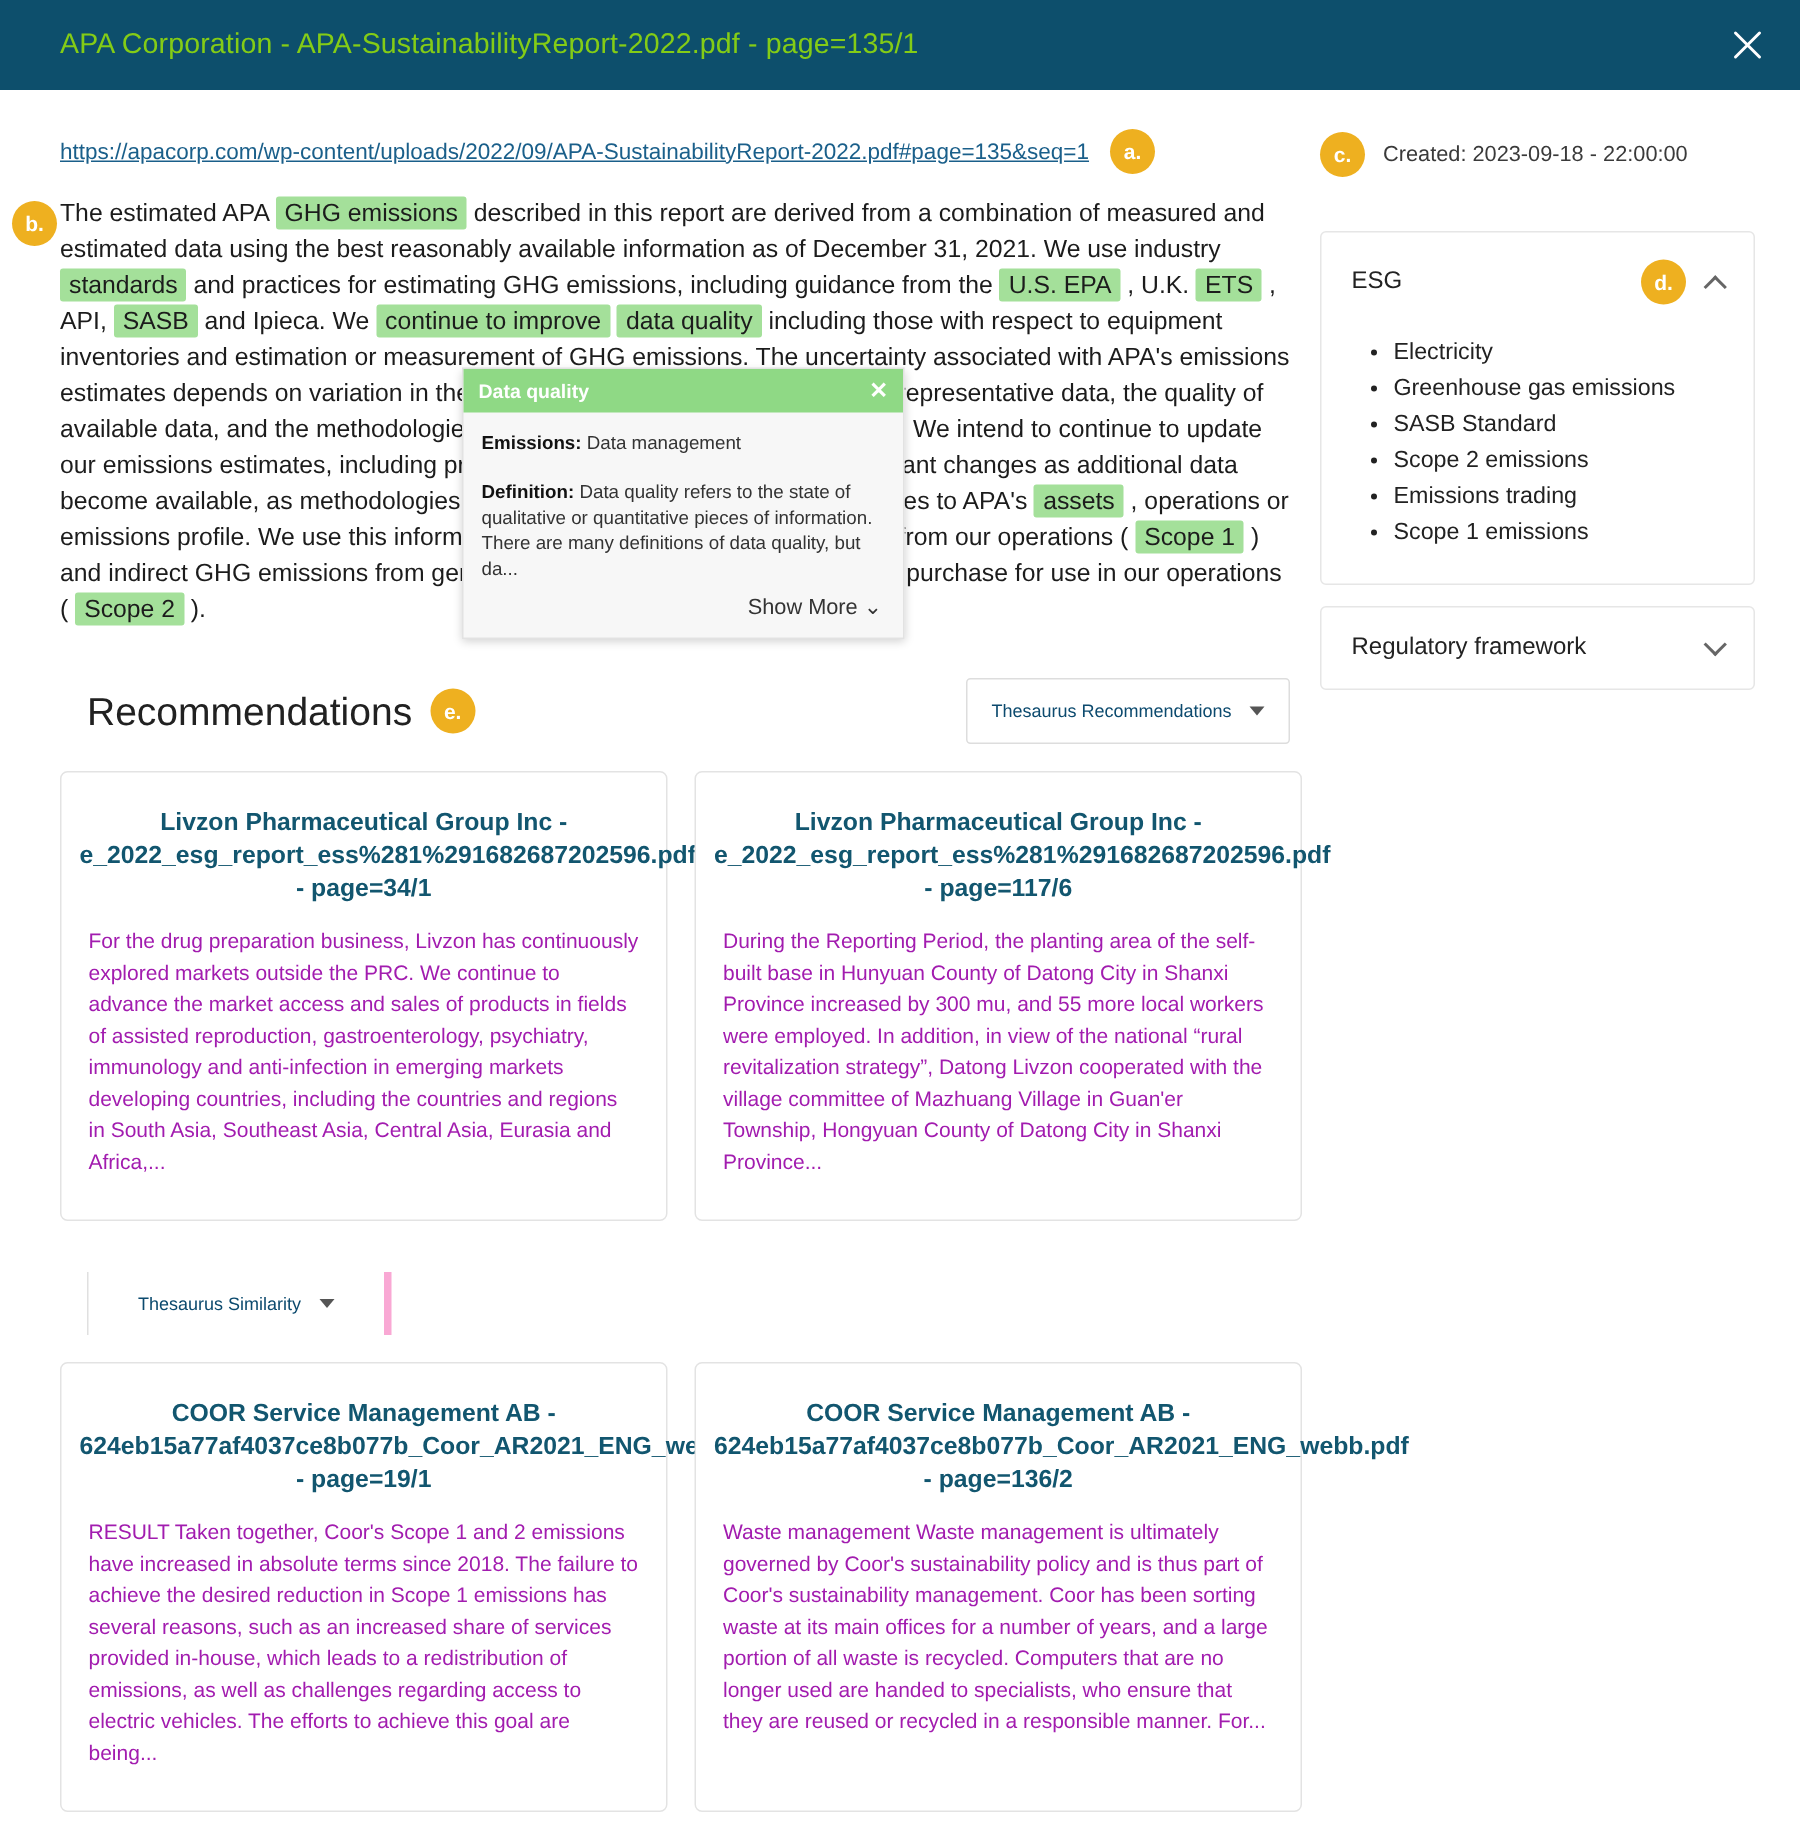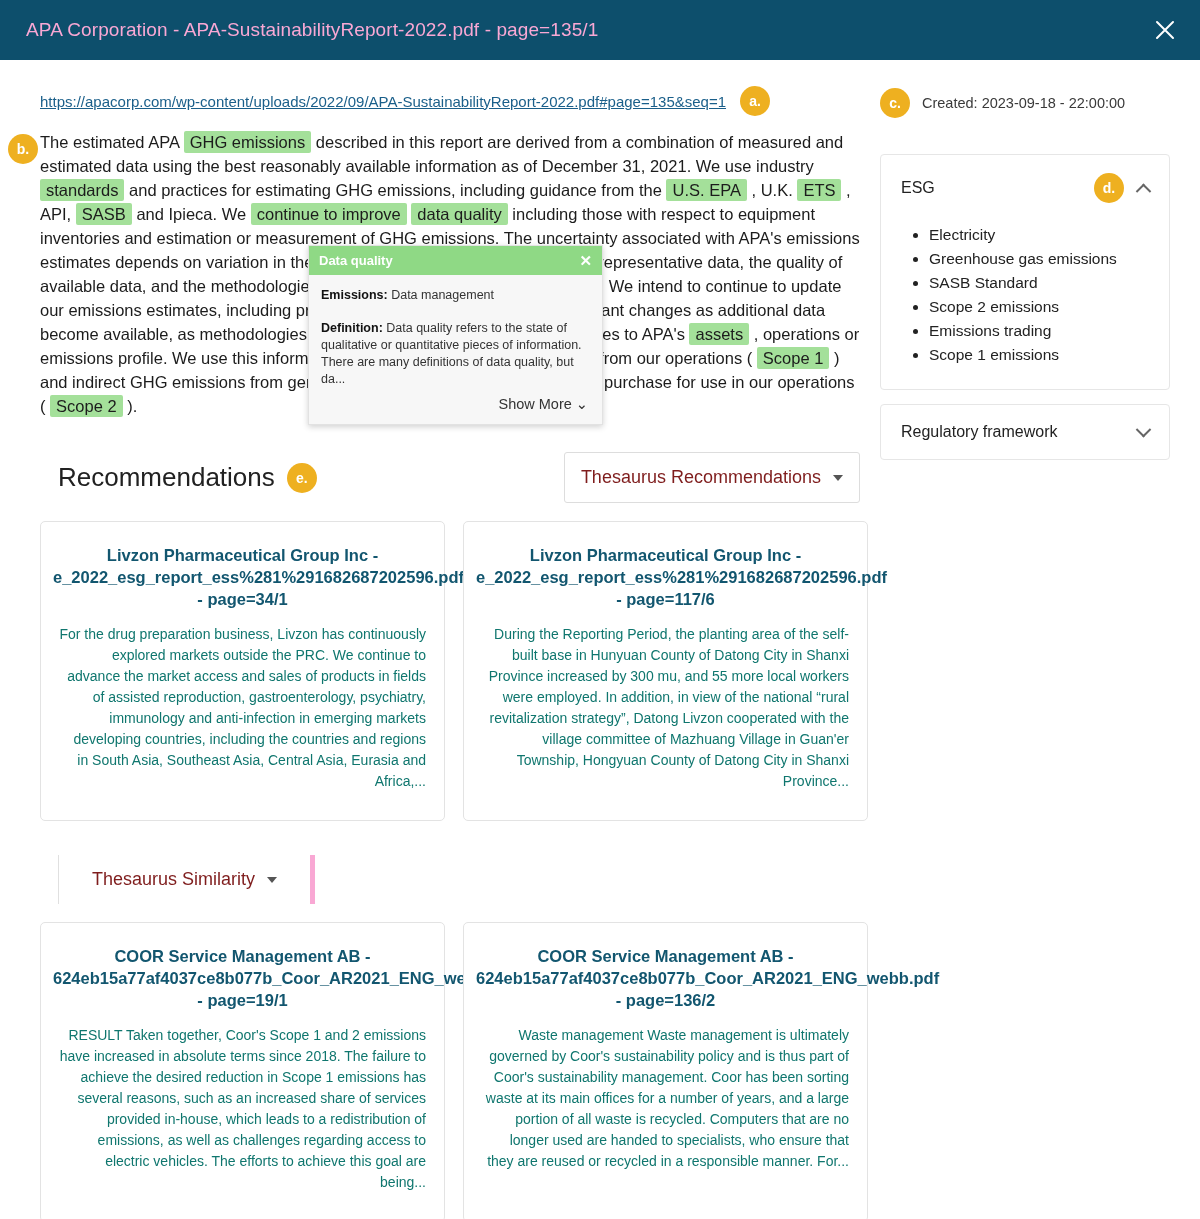--- a/index.html
+++ b/index.html
@@ -9,25 +9,25 @@
     background: #ffffff;
     font-family: "Liberation Sans", sans-serif;
     color: #222;
     overflow: hidden;
   }
 
   
   .titlebar {
     height: 60px;
     background: #0d4f6c;
-    color: #f9a8d4;
+    color: #84cc16;
     display: flex;
     align-items: center;
     justify-content: space-between;
-    padding: 0 20px 0 26px;
+    padding: 0 20px 0 40px;
     gap: 35px;
   }
   .titlebar .title {
     font-size: 19px;
     letter-spacing: .1px;
     white-space: nowrap;
   }
   .close-btn {
     width: 30px; height: 30px;
     display: flex; align-items: center; justify-content: center;
@@ -158,22 +158,22 @@
   .section-title {
     font-size: 26px;
     font-weight: 400;
     color: #212121;
   }
   .dropdown {
     border: 1px solid #ddd;
     border-radius: 3px;
     background: #fff;
     padding: 14px 16px;
-    font-size: 18px;
-    color: #7f1d1d;
+    font-size: 12px;
+    color: #0c4a6e;
     display: flex;
     align-items: center;
     gap: 12px;
     cursor: pointer;
     white-space: nowrap;
   }
   .dropdown .caret {
     width: 0; height: 0;
     border-left: 5px solid transparent;
     border-right: 5px solid transparent;
@@ -202,22 +202,22 @@
     font-size: 16.5px;
     line-height: 22px;
     text-align: center;
     white-space: nowrap;
     margin-bottom: 14px;
   }
   .card-title .l2 { display: block; }
   .card-body {
     font-size: 14px;
     line-height: 21px;
-    color: #0f766e;
-    text-align: right;
+    color: #a21caf;
+    text-align: left;
     padding: 0 6px;
   }
 
   
   .created-line {
     display: flex;
     align-items: center;
     gap: 12px;
     margin-bottom: 36px;
   }

